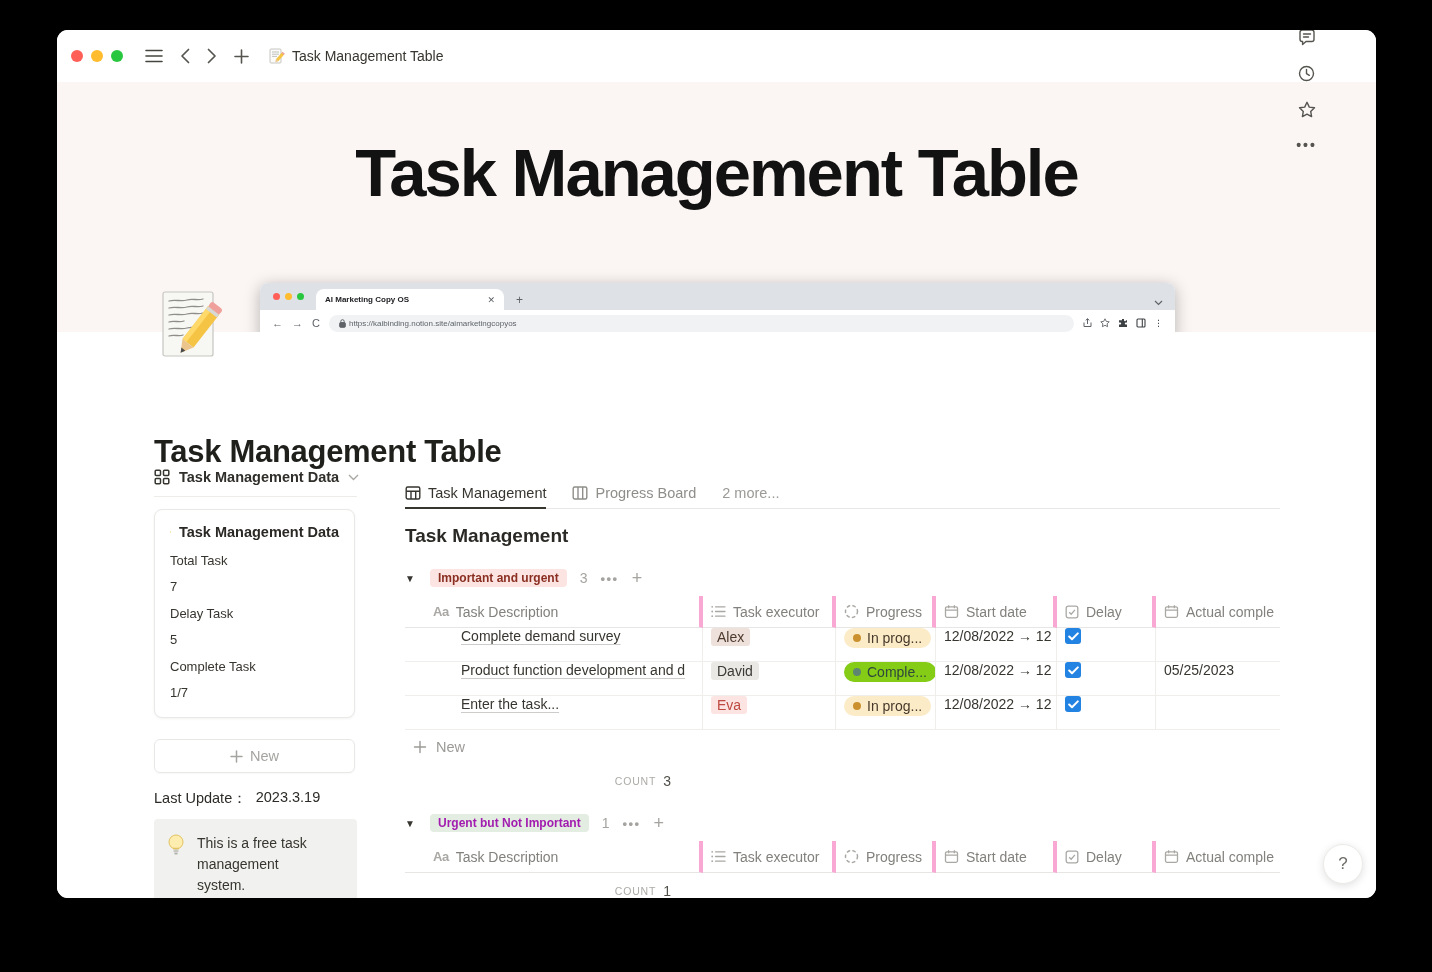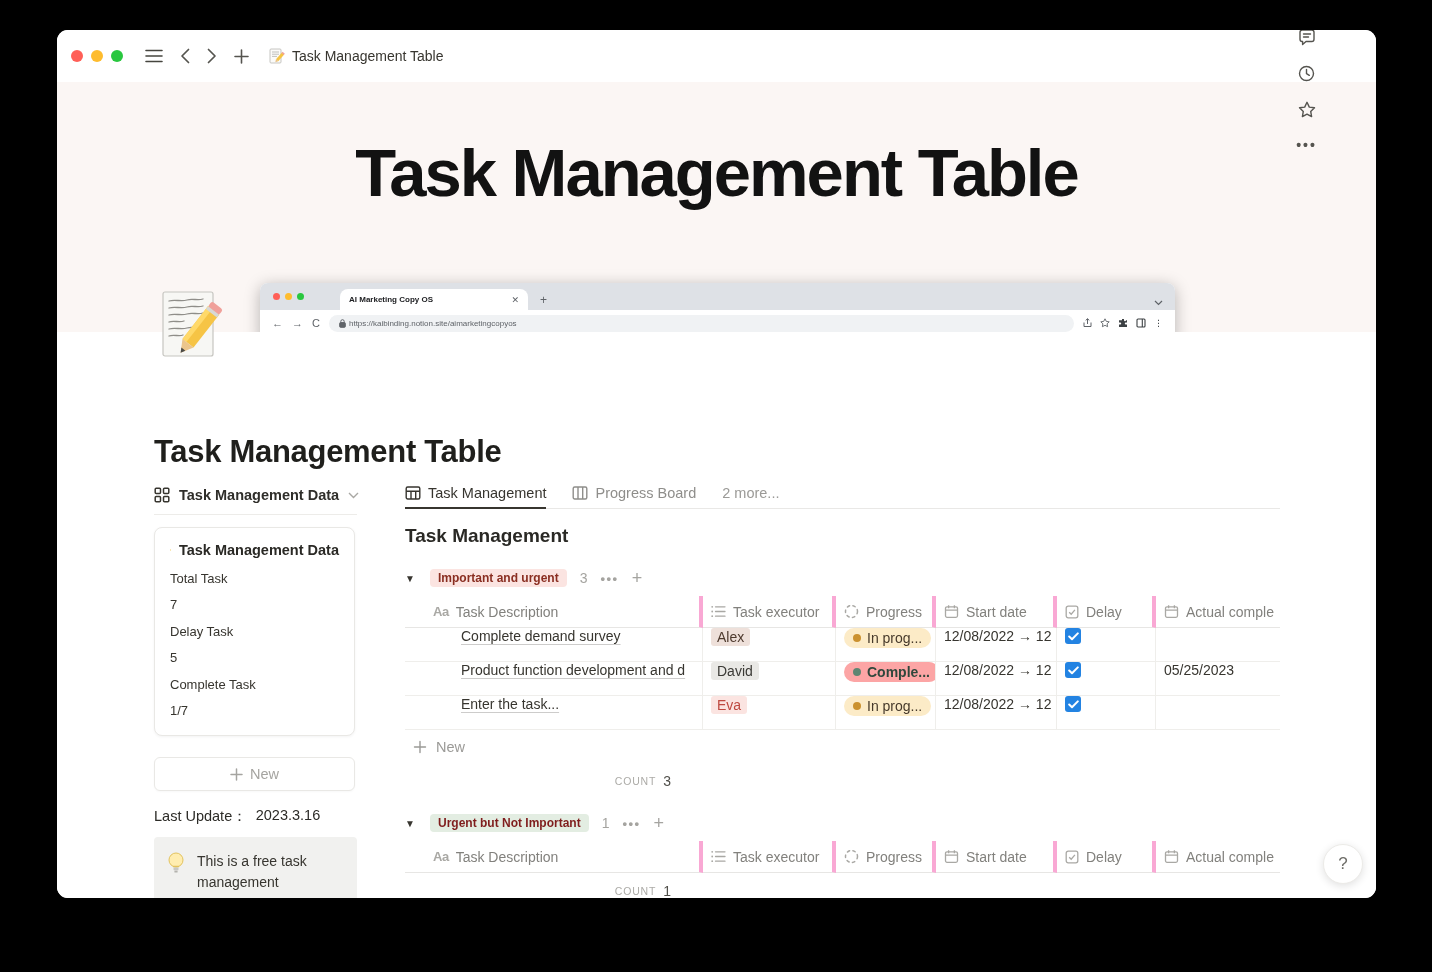--- a/index.html
+++ b/index.html
@@ -26,36 +26,36 @@
   .edited{color:#A7A6A3;font-size:14px;}
   .share{color:#37352F;font-size:14px;}
   .tb-dots{color:#55544F;font-size:14px;letter-spacing:2px;font-weight:bold;}
   
   .cover{position:absolute;top:52px;left:0;width:100%;height:250px;background:#FBF6F4;overflow:hidden;}
   .hero{position:absolute;top:52px;left:0;width:100%;text-align:center;font-size:67px;font-weight:bold;letter-spacing:-2px;color:#121212;white-space:nowrap;}
   .mini-browser{position:absolute;left:203px;top:201px;width:915px;height:58px;border-radius:8px 8px 0 0;box-shadow:0 3px 16px rgba(0,0,0,.28);background:#fff;}
   .mb-tabstrip{height:27px;background:#DEE1E6;border-radius:8px 8px 0 0;display:flex;align-items:flex-end;padding:0 12px;position:relative;}
   .mb-dots{position:absolute;left:13px;top:10px;display:flex;gap:5px;}
   .mb-dot{width:7px;height:7px;border-radius:50%;}
-  .mb-tab{margin-left:68px;width:170px;height:21px;background:#fff;border-radius:8px 8px 0 0;display:flex;align-items:center;padding:0 9px;font-size:8px;color:#202124;}
+  .mb-tab{margin-left:44px;width:170px;height:21px;background:#fff;border-radius:8px 8px 0 0;display:flex;align-items:center;padding:0 9px;font-size:8px;color:#202124;}
   .mb-tab-title{flex:1;white-space:nowrap;overflow:hidden;font-weight:bold;}
   .mb-tab-x{color:#5F6368;font-size:9px;}
   .mb-newtab{margin-left:12px;margin-bottom:4px;color:#5F6368;font-size:12px;line-height:12px;}
   .mb-strip-chevron{position:absolute;right:12px;top:9px;color:#5F6368;}
   .mb-toolbar{height:26px;display:flex;align-items:center;gap:9px;padding:0 12px;background:#fff;}
   .mb-nav{color:#5F6368;font-size:11px;line-height:11px;}
   .mb-url{flex:1;height:17px;background:#F0F2F4;border-radius:9px;display:flex;align-items:center;gap:3px;padding:0 10px;font-size:8px;color:#5F6368;overflow:hidden;}
   .mb-right{display:flex;align-items:center;gap:8px;color:#5F6368;}
   
   .page-emoji{position:absolute;left:101px;top:258px;z-index:5;}
   
   .content{position:absolute;top:302px;left:0;right:0;bottom:0;background:#fff;}
   .page-title{position:absolute;left:97px;top:76px;font-size:31px;font-weight:bold;color:#1F1F1C;letter-spacing:-0.3px;}
   
-  .sidebar{position:absolute;left:97px;top:148px;width:203px;}
+  .sidebar{position:absolute;left:97px;top:130px;width:203px;}
   .view-row{height:30px;display:flex;align-items:center;gap:9px;border-bottom:1px solid #EDECE9;padding-bottom:4px;}
   .view-name{font-size:14.5px;font-weight:bold;color:#2F2E2A;white-space:nowrap;}
   .chev{color:#A9A8A4;display:flex;}
   .db-card{margin-top:12px;box-sizing:border-box;width:201px;height:209px;border:1px solid #E9E8E5;border-radius:8px;box-shadow:0 1px 3px rgba(0,0,0,.05);padding:13px 15px;background:#fff;}
   .db-card-title{display:flex;align-items:center;gap:8px;font-size:14.5px;font-weight:bold;color:#2A2925;white-space:nowrap;}
   .db-line{font-size:13px;color:#37352F;margin-top:11.5px;}
   .side-new{margin-top:21px;box-sizing:border-box;width:201px;height:34px;border:1px solid #E9E8E5;border-radius:6px;background:#fff;box-shadow:0 1px 2px rgba(0,0,0,.03);display:flex;align-items:center;justify-content:center;gap:7px;color:#A5A4A0;font-size:14.5px;cursor:pointer;}
   .last-update{margin-top:16px;font-size:14.5px;color:#2C2B27;display:flex;gap:9px;}
   .callout{margin-top:11px;box-sizing:border-box;width:203px;background:#F1F1EF;border-radius:4px;padding:14px 12px;display:flex;gap:11px;}
   .callout-text{font-size:14px;line-height:21px;color:#37352F;width:125px;}
@@ -63,42 +63,42 @@
   .main{position:absolute;left:348px;top:146px;width:875px;overflow:hidden;}
   .tabs{height:30px;display:flex;align-items:flex-start;gap:26px;border-bottom:1px solid #E9E8E6;}
   .tab{height:29px;display:flex;align-items:center;gap:7px;font-size:14.5px;color:#8F8E8B;border-bottom:2px solid transparent;cursor:pointer;white-space:nowrap;}
   .tab.active{color:#37352F;border-bottom-color:#37352F;}
   .tab-more{height:29px;display:flex;align-items:center;font-size:14.5px;color:#9B9A97;cursor:pointer;}
   .section-title{margin-top:16px;font-size:19px;font-weight:bold;color:#2A2925;}
   .group-header{margin-top:18px;height:26px;display:flex;align-items:center;gap:13px;}
   .toggle{color:#37352F;font-size:10px;width:12px;cursor:pointer;}
   .group-pill{font-size:12px;font-weight:bold;padding:2px 8px;border-radius:4px;white-space:nowrap;}
   .gp-red{background:#FBE4E1;color:#8A2E21;}
-  .gp-green{background:#E3EDE2;color:#7f1d1d;text-align:center;}
+  .gp-green{background:#E3EDE2;color:#a21caf;text-align:center;}
   .group-count{color:#A5A4A0;font-size:14px;}
   .group-dots{color:#A5A4A0;font-size:13px;letter-spacing:1.5px;font-weight:bold;cursor:pointer;}
   .group-plus{color:#A5A4A0;font-size:18px;line-height:18px;cursor:pointer;}
   .ttable{margin-top:5px;}
   .trow{display:grid;grid-template-columns:298px 133px 100px 121px 99px 124px;width:875px;}
   .hcell{height:31px;display:flex;align-items:center;gap:7px;padding-left:8px;color:#82817D;font-size:14px;border-bottom:1px solid #E7E6E4;border-right:4px solid #f9a8d4;overflow:hidden;white-space:nowrap;}
   .hcell.first{padding-left:28px;}
   .hcell.last{border-right:none;}
   .hicon{color:#A9A8A4;display:flex;align-items:center;}
   .aa{font-size:13px;color:#A9A8A4;font-weight:bold;letter-spacing:-0.5px;}
   .cell{height:33px;display:flex;align-items:flex-start;padding-left:8px;border-bottom:1px solid #EFEEEB;border-right:1px solid #EFEEEB;overflow:hidden;white-space:nowrap;font-size:14px;color:#37352F;}
   .cell.last{border-right:none;}
   .cell.task{padding-left:56px;font-weight:500;}
   .task-link{text-decoration:underline;text-decoration-color:rgba(55,53,47,.25);text-underline-offset:3px;cursor:pointer;}
   .tag{padding:1px 6px;border-radius:3px;font-size:14px;}
   .tag-brown{background:#EEE0DA;color:#4E3A2E;}
   .tag-gray{background:#E9E8E5;color:#3A3935;}
   .tag-red{background:#FBE4E1;color:#BE4940;}
   .pill{display:inline-flex;align-items:center;gap:6px;padding:2px 9px;border-radius:11px;font-size:14px;}
   .p-yellow{background:#FCEBC7;color:#46392B;}
-  .p-green{background:#fca5a5;color:#2F473C;font-weight:bold;}
+  .p-green{background:#84cc16;color:#2F473C;}
   .pdot{width:8px;height:8px;border-radius:50%;flex:none;}
   .pd-yellow{background:#CB912F;}
   .pd-green{background:#5E8572;}
   .checkbox{width:16px;height:16px;background:#2383E2;border-radius:3px;display:flex;align-items:center;justify-content:center;cursor:pointer;flex:none;}
   .new-row{height:33px;display:flex;align-items:center;gap:9px;padding-left:8px;color:#9B9A97;font-size:14.5px;cursor:pointer;}
   .count-row{height:35px;width:298px;display:flex;align-items:center;justify-content:flex-end;padding-right:32px;box-sizing:border-box;gap:7px;}
   .count-label{font-size:10.5px;letter-spacing:.8px;color:#ACABA7;}
   .count-value{font-size:14px;color:#504F4A;}
   .g2{margin-top:12px;}
   
@@ -282,21 +282,21 @@
 
       <div class="side-new">
         <svg width="13" height="13" viewBox="0 0 13 13" fill="none" stroke="#A5A4A0" stroke-width="1.5" stroke-linecap="round">
             <path d="M6.5 1v11M1 6.5h11"></path>
           </svg>
         <span>New</span>
       </div>
 
       <div class="last-update">
         <span>Last Update：</span>
-        <span>2023.3.16</span>
+        <span>2023.3.19</span>
       </div>
 
       <div class="callout">
         <svg width="20" height="24" viewBox="0 0 20 24" style="flex:none;">
           <circle cx="10" cy="9" r="7" fill="#FFEDB0" stroke="#E3C35E" stroke-width="1"></circle>
           <path d="M7 15.5h6" stroke="#E3C35E" stroke-width="1.4"></path>
           <rect x="7.5" y="16.5" width="5" height="3" rx="1" fill="#C9C8C3"></rect>
           <rect x="8.3" y="19.8" width="3.4" height="1.8" rx="0.9" fill="#B4B3AE"></rect>
         </svg>
         <div class="callout-text">This is a free task management system.</div>

